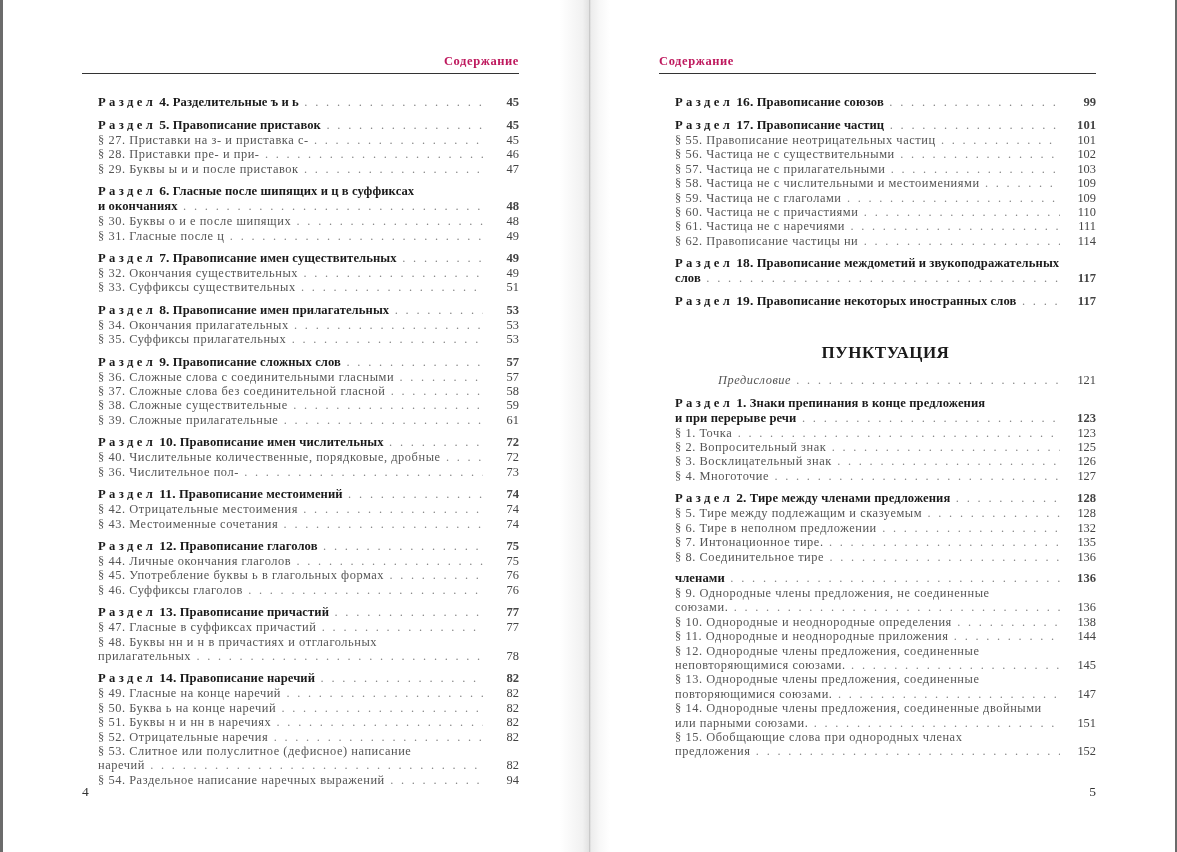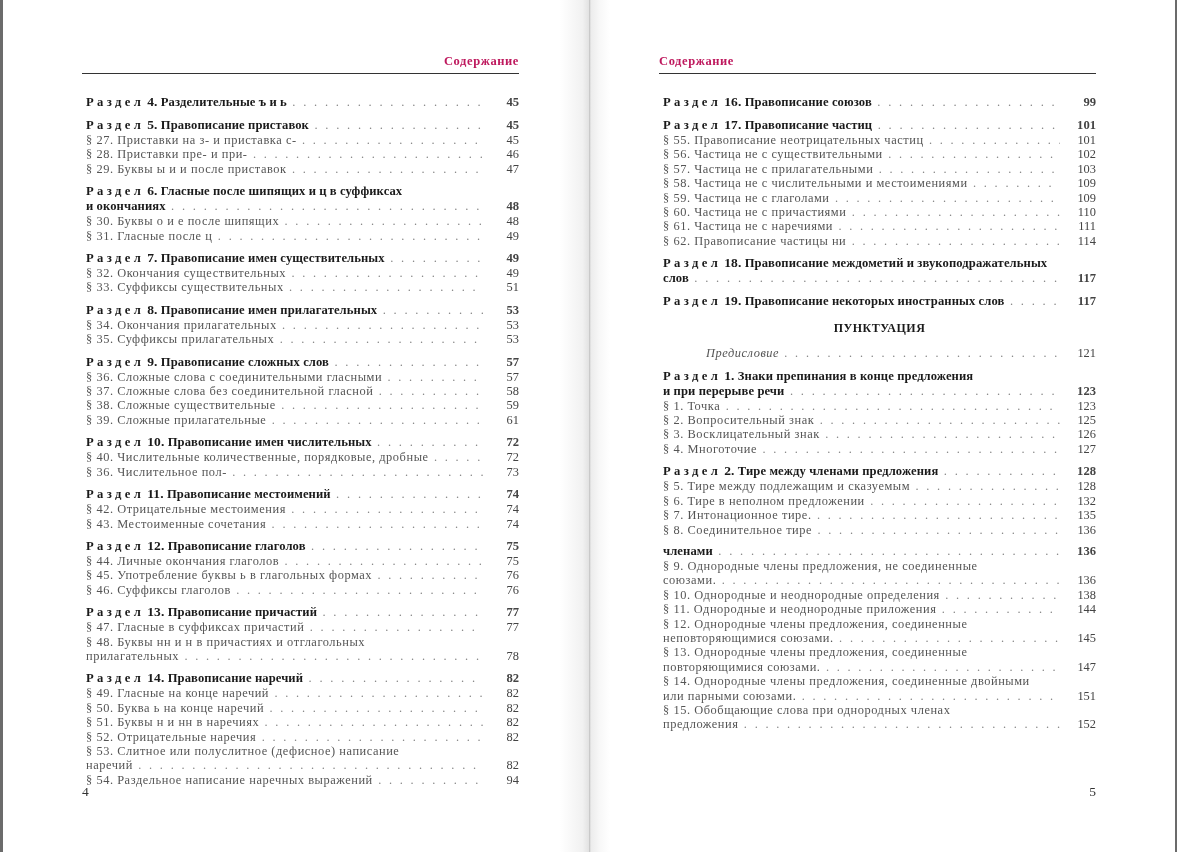--- a/index.html
+++ b/index.html
@@ -21,21 +21,21 @@
 
     .running-head {
       position: absolute; top: 54px; left: 0; right: 0;
       font-family: "Liberation Serif", serif; font-weight: bold;
       font-size: 12.5px; letter-spacing: 0.6px; color: #be185d;
     }
     .page.left .running-head { text-align: right; }
     .page.right .running-head { text-align: left; }
     .head-rule { position: absolute; top: 73px; left: 0; right: 0; height: 1px; background: #333; }
 
-    .toc { position: absolute; top: 94px; left: 4px; right: 0; }
+    .toc { position: absolute; top: 94px; left: 16px; right: 0; }
     .entry {
       display: flex; align-items: flex-end;
       font-family: "Liberation Serif", serif; font-size: 12.4px; line-height: 14.4px;
       color: #555; letter-spacing: 0.55px;
     }
     .entry .t { white-space: nowrap; overflow: hidden; flex: 1 1 auto; position: relative; }
     .entry .t::after {
       content: " . . . . . . . . . . . . . . . . . . . . . . . . . . . . . . . . . . . . . . . . . . . . . . . . . . . . . . . . . . . . .";
       letter-spacing: 2.3px; color: #888; font-weight: normal;
     }
@@ -47,22 +47,22 @@
     .entry.sec {
       color: #1a1a1a; font-weight: bold; font-size: 12.6px; letter-spacing: 0.1px;
       margin-top: 7px; line-height: 15px;
     }
     .entry.sec:first-child { margin-top: 0; }
     .sec .kw { letter-spacing: 3.4px; font-weight: bold; margin-right: 3px; }
     .sec .num { font-size: 13.5px; }
 
     .part-title {
       text-align: center; font-family: "Liberation Serif", serif; font-weight: bold;
-      font-size: 12px; letter-spacing: 0.5px; color: #1a1a1a;
-      margin-top: 12px; margin-bottom: 10px;
+      font-size: 17px; letter-spacing: 0.5px; color: #1a1a1a;
+      margin-top: 34px; margin-bottom: 10px;
     }
     .preface .t { font-style: italic; margin-left: 43px; }
     .folio { position: absolute; top: 784px; font-family: "Liberation Serif", serif; font-size: 13.5px; color: #333; }
     .page.left .folio { left: 0; }
     .page.right .folio { right: 0; }
   </style>
 </head>
 <body>
 
 <div class="frame-left"></div>

